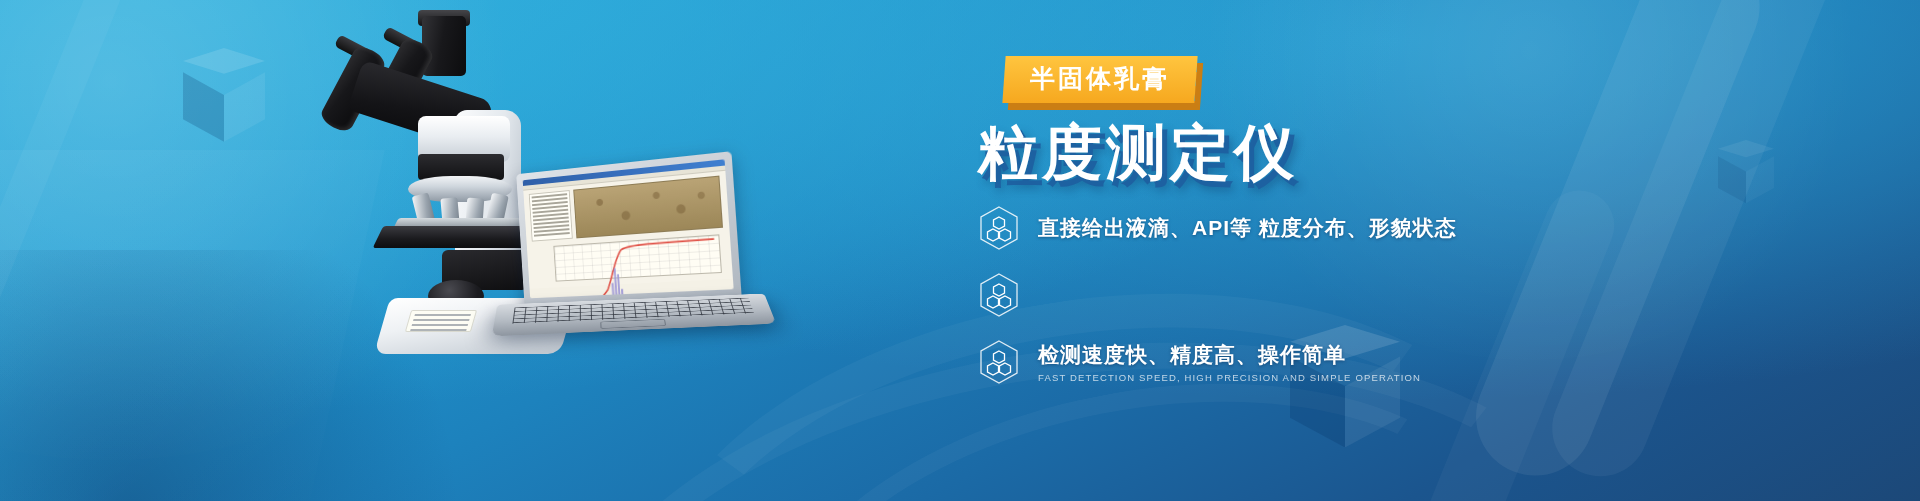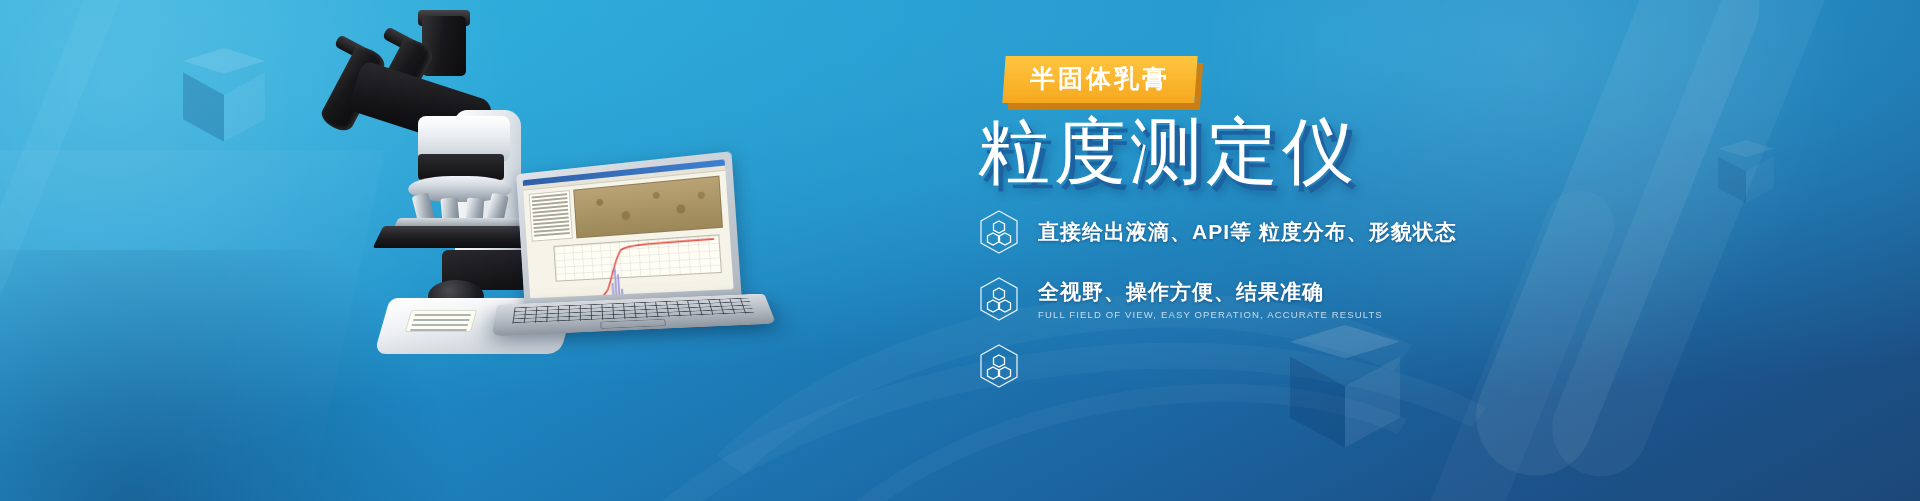--- a/index.html
+++ b/index.html
@@ -230,22 +230,22 @@
     position:relative; display:inline-block;
     padding:6px 26px 8px 26px;
     background:linear-gradient(180deg,#ffc53f 0%,#f6a81f 100%);
     color:#ffffff; font-size:25px; font-weight:bold; letter-spacing:3px;
     transform:skewX(-4deg);
     box-shadow:6px 7px 0 rgba(211,124,10,0.95);
   }
   .badge span { display:inline-block; transform:skewX(4deg); }
 
   .title {
-    margin-top:12px;
-    font-size:72px; line-height:1.0; font-weight:normal;
+    margin-top:20px;
+    font-size:60px; line-height:1.0; font-weight:bold;
     letter-spacing:4px; color:#ffffff;
     text-shadow:
        5px 6px 0 rgba(30,96,160,0.95),
        7px 9px 10px rgba(12,52,98,0.45);
     white-space:nowrap;
   }
 
   .features { margin-top:22px; }
   .feature {
     display:flex; align-items:center; gap:18px; margin-bottom:21px;
@@ -410,32 +410,32 @@
 
       <div class="feature">
         <span class="hex-icon">
           <svg width="42" height="46" viewBox="0 0 42 46">
             <polygon points="21,2 39,12 39,34 21,44 3,34 3,12" fill="none" stroke="#ffffff" stroke-width="1.3" opacity="0.85"></polygon>
             <polygon points="21,12 26.5,15 26.5,21 21,24 15.5,21 15.5,15" fill="none" stroke="#ffffff" stroke-width="1.3"></polygon>
             <polygon points="15,24 20.5,27 20.5,33 15,36 9.5,33 9.5,27" fill="none" stroke="#ffffff" stroke-width="1.3"></polygon>
             <polygon points="27,24 32.5,27 32.5,33 27,36 21.5,33 21.5,27" fill="none" stroke="#ffffff" stroke-width="1.3"></polygon>
           </svg>
         </span>
-        <span class="feature-text">
-          <span class="feature-cn">全视野、操作方便、结果准确</span>
-          <span class="feature-en">FULL FIELD OF VIEW, EASY OPERATION, ACCURATE RESULTS</span>
-        </span>
       </div>
 
       <div class="feature">
         <span class="hex-icon">
           <svg width="42" height="46" viewBox="0 0 42 46">
             <polygon points="21,2 39,12 39,34 21,44 3,34 3,12" fill="none" stroke="#ffffff" stroke-width="1.3" opacity="0.85"></polygon>
             <polygon points="21,12 26.5,15 26.5,21 21,24 15.5,21 15.5,15" fill="none" stroke="#ffffff" stroke-width="1.3"></polygon>
             <polygon points="15,24 20.5,27 20.5,33 15,36 9.5,33 9.5,27" fill="none" stroke="#ffffff" stroke-width="1.3"></polygon>
             <polygon points="27,24 32.5,27 32.5,33 27,36 21.5,33 21.5,27" fill="none" stroke="#ffffff" stroke-width="1.3"></polygon>
           </svg>
         </span>
+        <span class="feature-text">
+          <span class="feature-cn">检测速度快、精度高、操作简单</span>
+          <span class="feature-en">FAST DETECTION SPEED, HIGH PRECISION AND SIMPLE OPERATION</span>
+        </span>
       </div>
 
     </div>
   </div>
 </div>
 
 </body></html>

